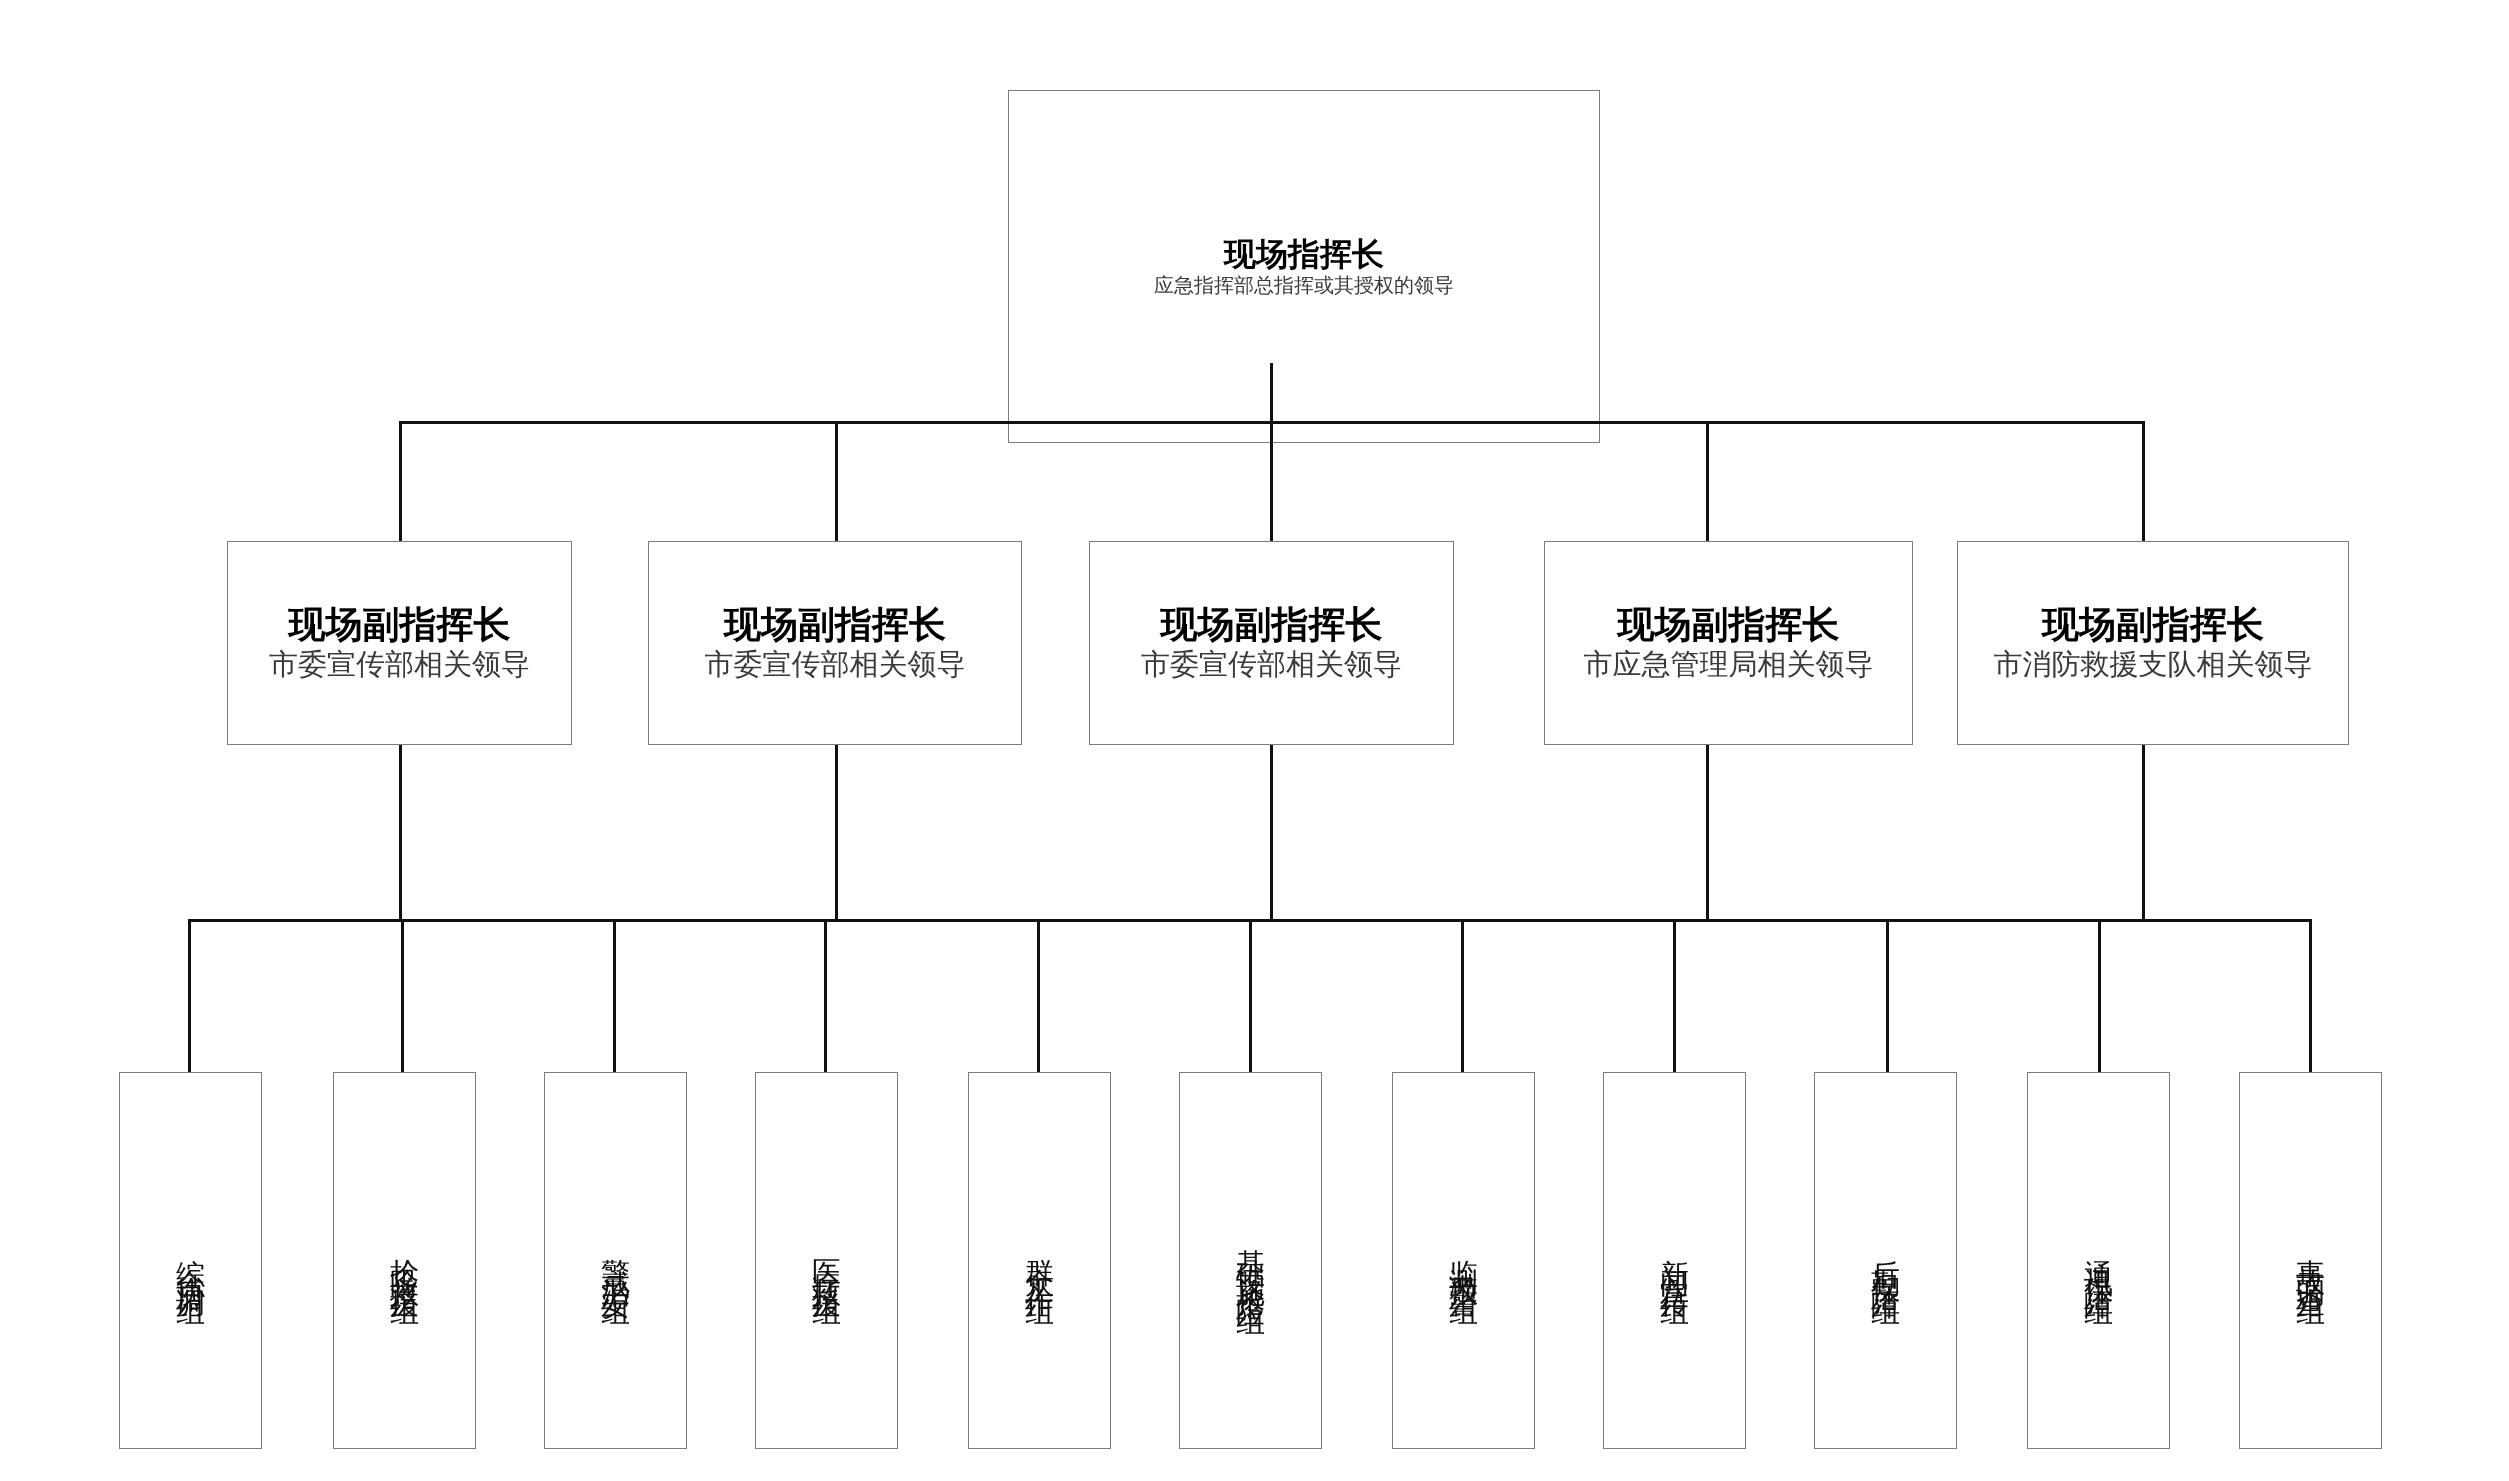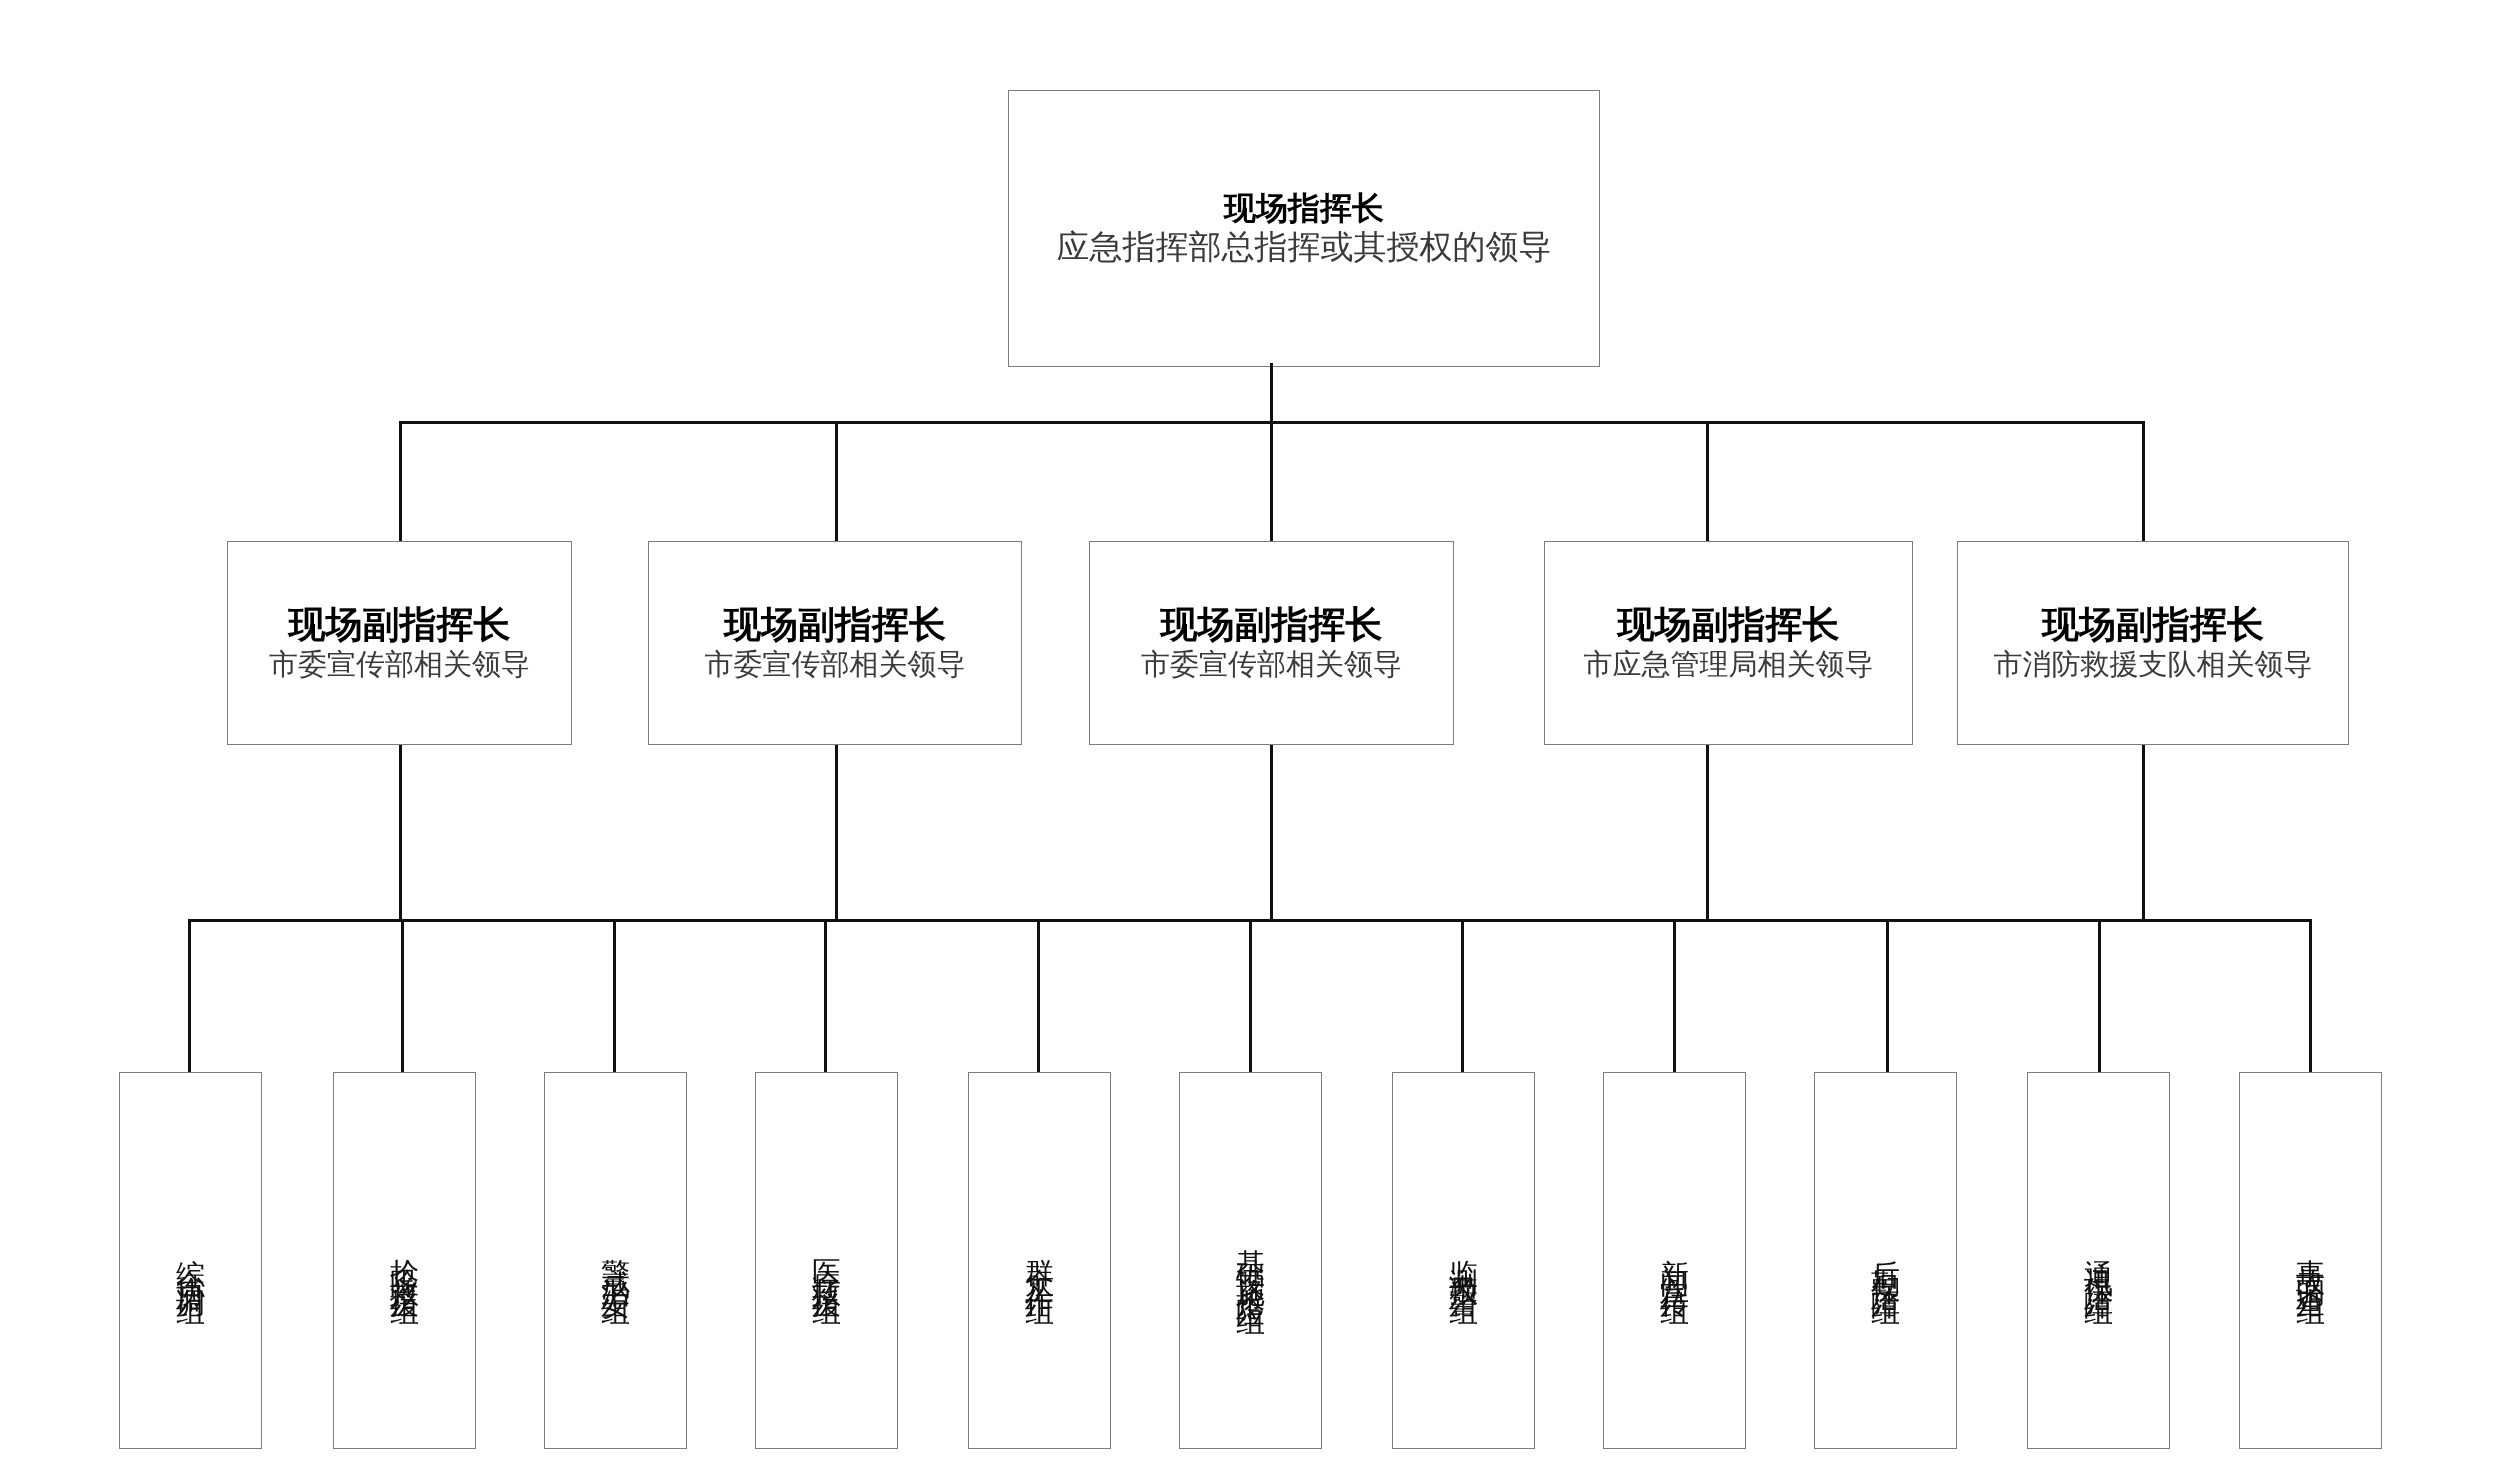--- a/index.html
+++ b/index.html
@@ -50,21 +50,21 @@
     white-space: nowrap;
   }
   .node-sub {
     color: #3a3a3a;
     line-height: 1.2;
     white-space: nowrap;
     margin-top: 1px;
   }
 
   .root .node-title { font-size: 32px; }
-  .root .node-sub   { font-size: 33px; }
+  .root .node-sub   { font-size: 20px; }
 
   .deputy .node-title { font-size: 37px; }
   .deputy .node-sub   { font-size: 29px; }
 
   
   .node-v {
     display: flex;
     align-items: center;
     justify-content: center;
   }
@@ -76,21 +76,21 @@
     letter-spacing: 9.8px;
     line-height: 1;
     white-space: nowrap;
   }
 </style>
 </head>
 <body>
 
 <div id="canvas">
 
-  <div class="node node-h root" style="left:1008px; top:90px; width:592px; height:277px;align-items:center;">
+  <div class="node node-h root" style="left:1008px; top:90px; width:592px; height:353px;align-items:center;">
     <div class="node-title">现场指挥长</div>
     <div class="node-sub">应急指挥部总指挥或其授权的领导</div>
   </div>
 
   <div class="conn-v" style="left:1270px; top:363px; height:61px;"></div>
 
   <div class="conn-h" style="left:399px; top:421px; width:1745px;"></div>
 
   <div class="conn-v" style="left:399px;  top:421px; height:121px;"></div>
   <div class="conn-v" style="left:835px;  top:421px; height:121px;"></div>

